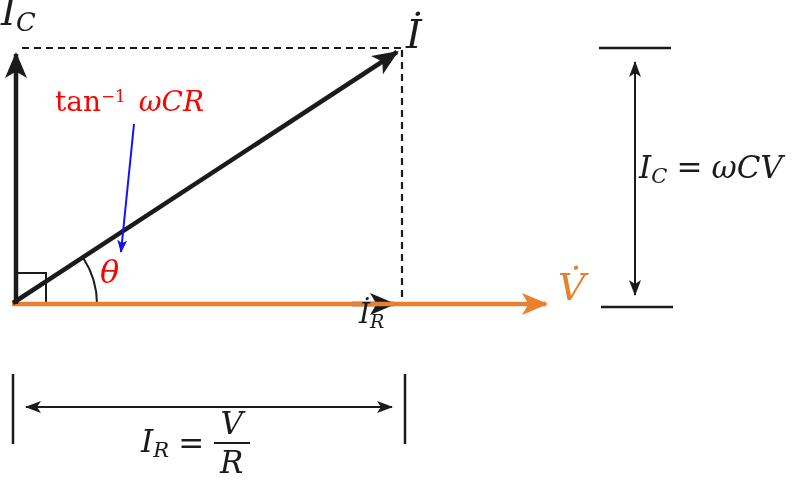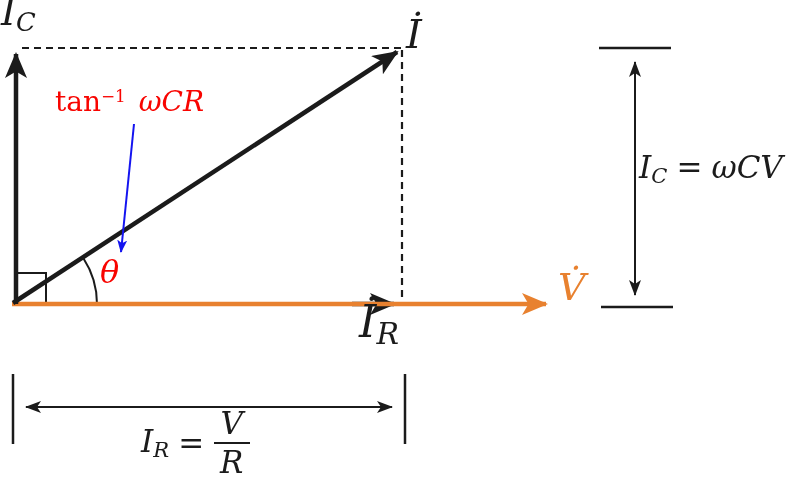--- a/index.html
+++ b/index.html
@@ -14,21 +14,21 @@
   #diagram-svg{position:absolute;left:0;top:0;}
   .lbl{position:absolute;line-height:1;white-space:nowrap;}
   .math{font-style:italic;}
   .upright{font-style:normal;}
   sub.s{font-size:0.68em;font-style:italic;line-height:1;vertical-align:-0.25em;}
   sup.s{font-size:0.60em;line-height:1;vertical-align:0.55em;font-style:normal;}
 
   
   .lbl-ic{left:1px;top:-7px;font-size:38px;}
   .lbl-i{left:406px;top:14px;font-size:40px;}
-  .lbl-ir{left:359px;top:300px;font-size:44px;}
+  .lbl-ir{left:359px;top:300px;font-size:28px;}
   .lbl-v{left:558px;top:268px;font-size:38px;color:#e8812f;}
 
   
   .lbl-formula{left:55px;top:88px;font-size:28px;color:#f80400;}
   .lbl-formula .arg{font-style:italic;margin-left:13px;}
   .lbl-theta{left:100px;top:256px;font-size:32px;color:#f80400;}
 
   
   .lbl-eq-ic{left:639px;top:152px;font-size:31px;}
   .eq-sign{font-style:normal;margin:0 9px;}

